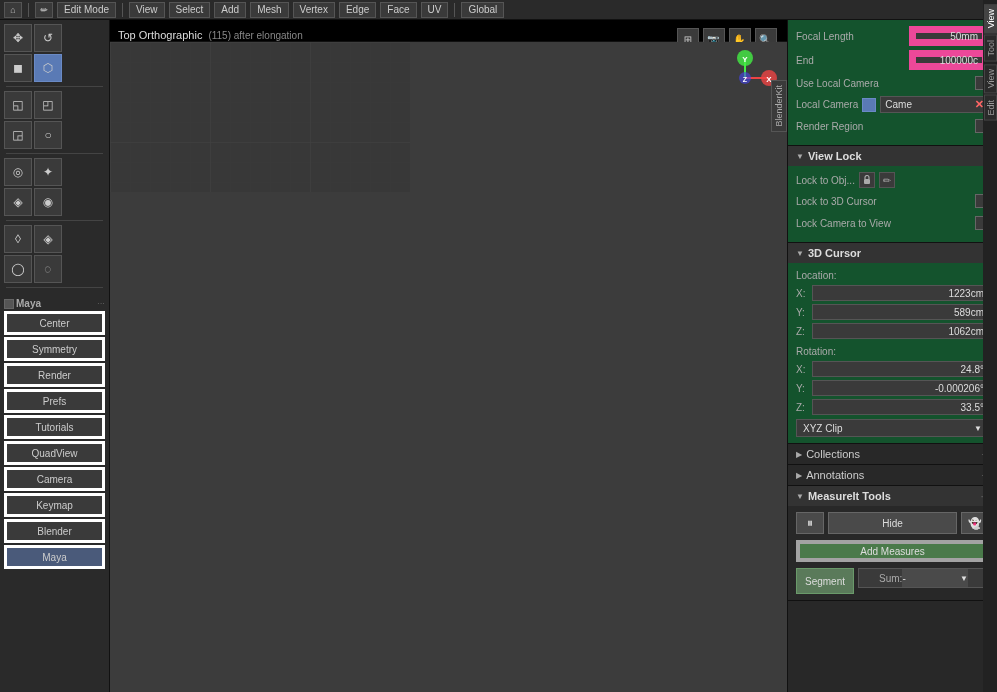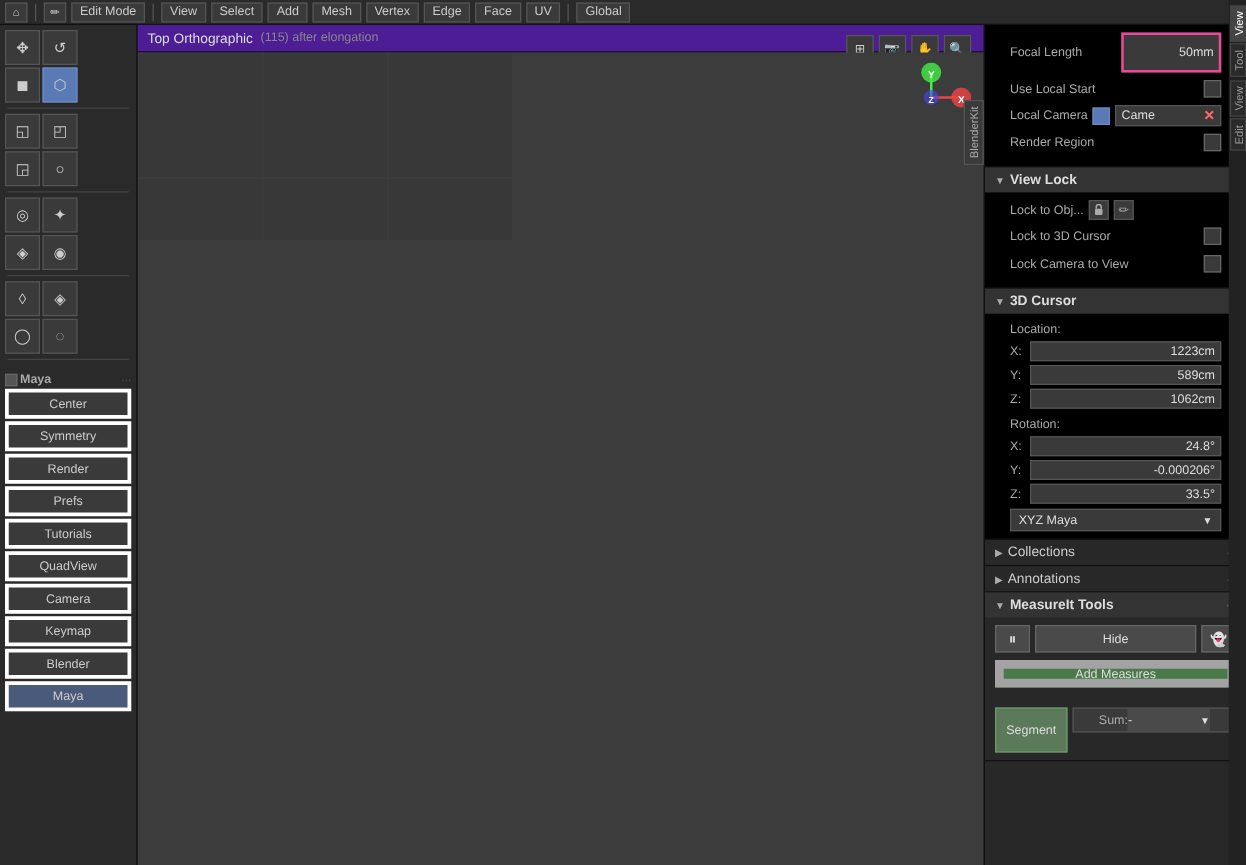--- a/index.html
+++ b/index.html
@@ -58,23 +58,23 @@
       background: #2a2a2a;
       border-right: 1px solid #111;
       z-index: 50;
     }
 
     
     #view-header {
       position: absolute;
       top: 20px; left: 110px; right: 210px;
       height: 22px;
-      background: #4c1d95;
-      display: flex;
-      align-items: center;
+      background: #000000;
+      display: flex;
+      align-items: flex-end;
       padding: 0 8px;
       gap: 6px;
       border-bottom: 1px solid #111;
     }
     .view-title { color: #ddd; font-size: 11px; }
     .view-subtitle { color: #888; font-size: 10px; }
 
     
     #view-icons {
       position: absolute;
@@ -173,46 +173,46 @@
       padding: 4px 8px;
       display: flex;
       align-items: center;
       gap: 4px;
       cursor: pointer;
       font-size: 11px;
       font-weight: bold;
       color: #ddd;
     }
     .panel-content {
-      padding: 6px 20px;
-      background: #000000;
+      padding: 6px 8px;
+      background: #14532d;
     }
     .panel-arrow { font-size: 8px; color: #aaa; }
 
     .prop-row {
       display: flex;
       align-items: center;
       justify-content: space-between;
       margin-bottom: 4px;
       min-height: 18px;
     }
     .prop-label {
       color: #aaa;
       font-size: 10px;
       flex: 0 0 auto;
     }
     .prop-value {
       background: #3a3a3a;
-      border: 2px solid #ec4899;
+      border: 7px solid #ec4899;
       color: #ddd;
       padding: 1px 4px;
       font-size: 10px;
       text-align: right;
       min-width: 80px;
-      height: 32px;
+      height: 20px;
       display: flex;
       align-items: center;
       justify-content: flex-end;
     }
     .prop-checkbox {
       width: 14px; height: 14px;
       background: #3a3a3a;
       border: 1px solid #666;
       display: flex; align-items: center; justify-content: center;
     }
@@ -359,40 +359,40 @@
       background: #4a4a4a;
       border: 1px solid #666;
       color: #ddd;
       display: flex; align-items: center; justify-content: center;
       cursor: pointer;
       font-size: 11px;
     }
     .add-measures-btn {
       width: 100%; height: 22px;
       background: #4a7a4a;
-      border: 7px solid #a3a3a3;
-      color: #ddd;
-      display: flex; align-items: center; justify-content: center;
-      cursor: pointer;
-      font-size: 10px;
-      margin-bottom: 16px;
+      border: 4px solid #a3a3a3;
+      color: #ddd;
+      display: flex; align-items: center; justify-content: center;
+      cursor: pointer;
+      font-size: 10px;
+      margin-bottom: 6px;
     }
     .segment-row {
       display: flex;
       gap: 4px;
     }
     .segment-btn {
       flex: 0 0 auto;
-      padding: 2px 8px;
+      padding: 12px 8px;
       background: #5a7a5a;
       border: 1px solid #6a9a6a;
       color: #ddd;
       font-size: 10px;
       cursor: pointer;
-      height: 36px;
+      height: 16px;
       display: flex; align-items: center;
     }
     .sum-field {
       flex: 1;
       display: flex;
       align-items: center;
       background: #3a3a3a;
       border: 1px solid #555;
       height: 20px;
       padding: 0 20px;
@@ -634,21 +634,25 @@
     <div class="panel-header">
       <span class="panel-arrow">▼</span>
       <span>View</span>
     </div>
     <div class="panel-content">
       <div class="prop-row">
         <span class="prop-label">Focal Length</span>
         <div class="prop-value">50mm</div>
       </div>
       <div class="prop-row">
-        <span class="prop-label">Use Local Start</span>
+        <span class="prop-label">End</span>
+        <div class="prop-value">100000c</div>
+      </div>
+      <div class="prop-row">
+        <span class="prop-label">Use Local Camera</span>
         <div class="prop-checkbox"></div>
       </div>
       <div class="local-camera-row">
         <span class="prop-label">Local Camera</span>
         <div class="prop-checkbox" style="background:#5a7ab5;border-color:#6a8ac5;"></div>
         <div class="cam-selector">
           <span>Came</span>
           <span class="close-x">✕</span>
         </div>
       </div>
@@ -717,21 +721,21 @@
       <div class="cursor-coord-row">
         <span class="coord-axis-label">Y:</span>
         <div class="coord-value">-0.000206°</div>
       </div>
       <div class="cursor-coord-row">
         <span class="coord-axis-label">Z:</span>
         <div class="coord-value">33.5°</div>
       </div>
       <div style="margin-top:4px;">
         <div class="euler-selector">
-          <span>XYZ Maya</span>
+          <span>XYZ Clip</span>
           <span class="euler-arrow">▼</span>
         </div>
       </div>
     </div>
   </div>
 
   <div class="panel-section">
     <div class="collections-row">
       <span class="collections-arrow">▶</span>
       <span>Collections</span>

